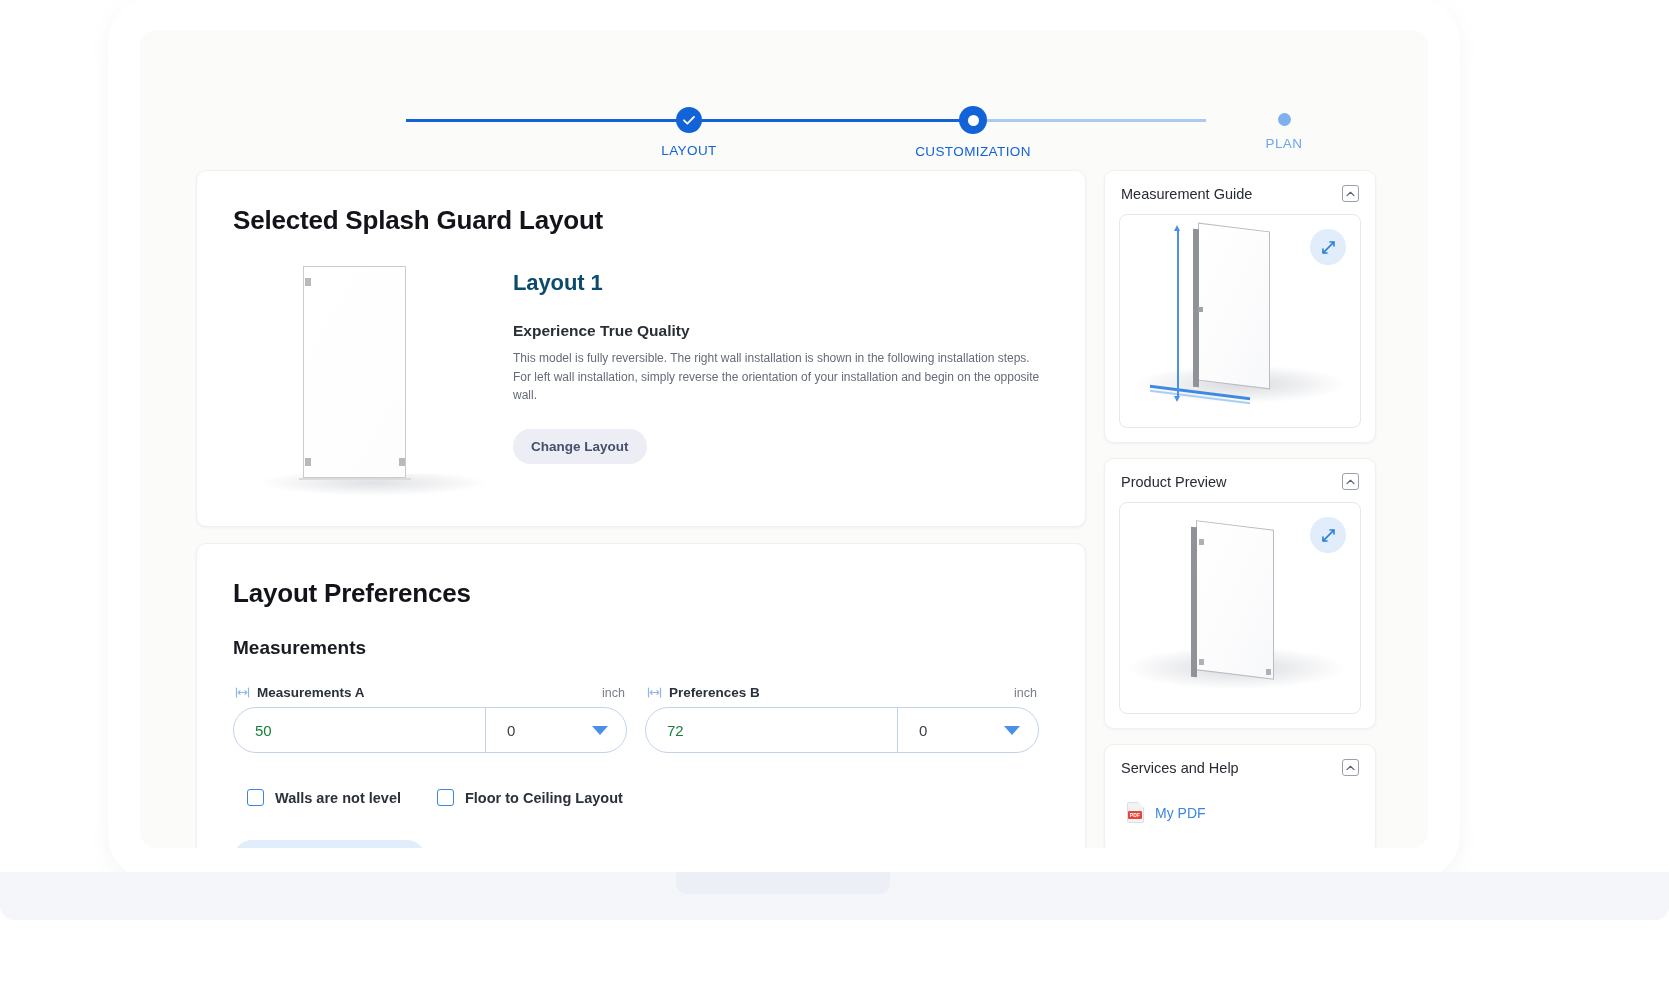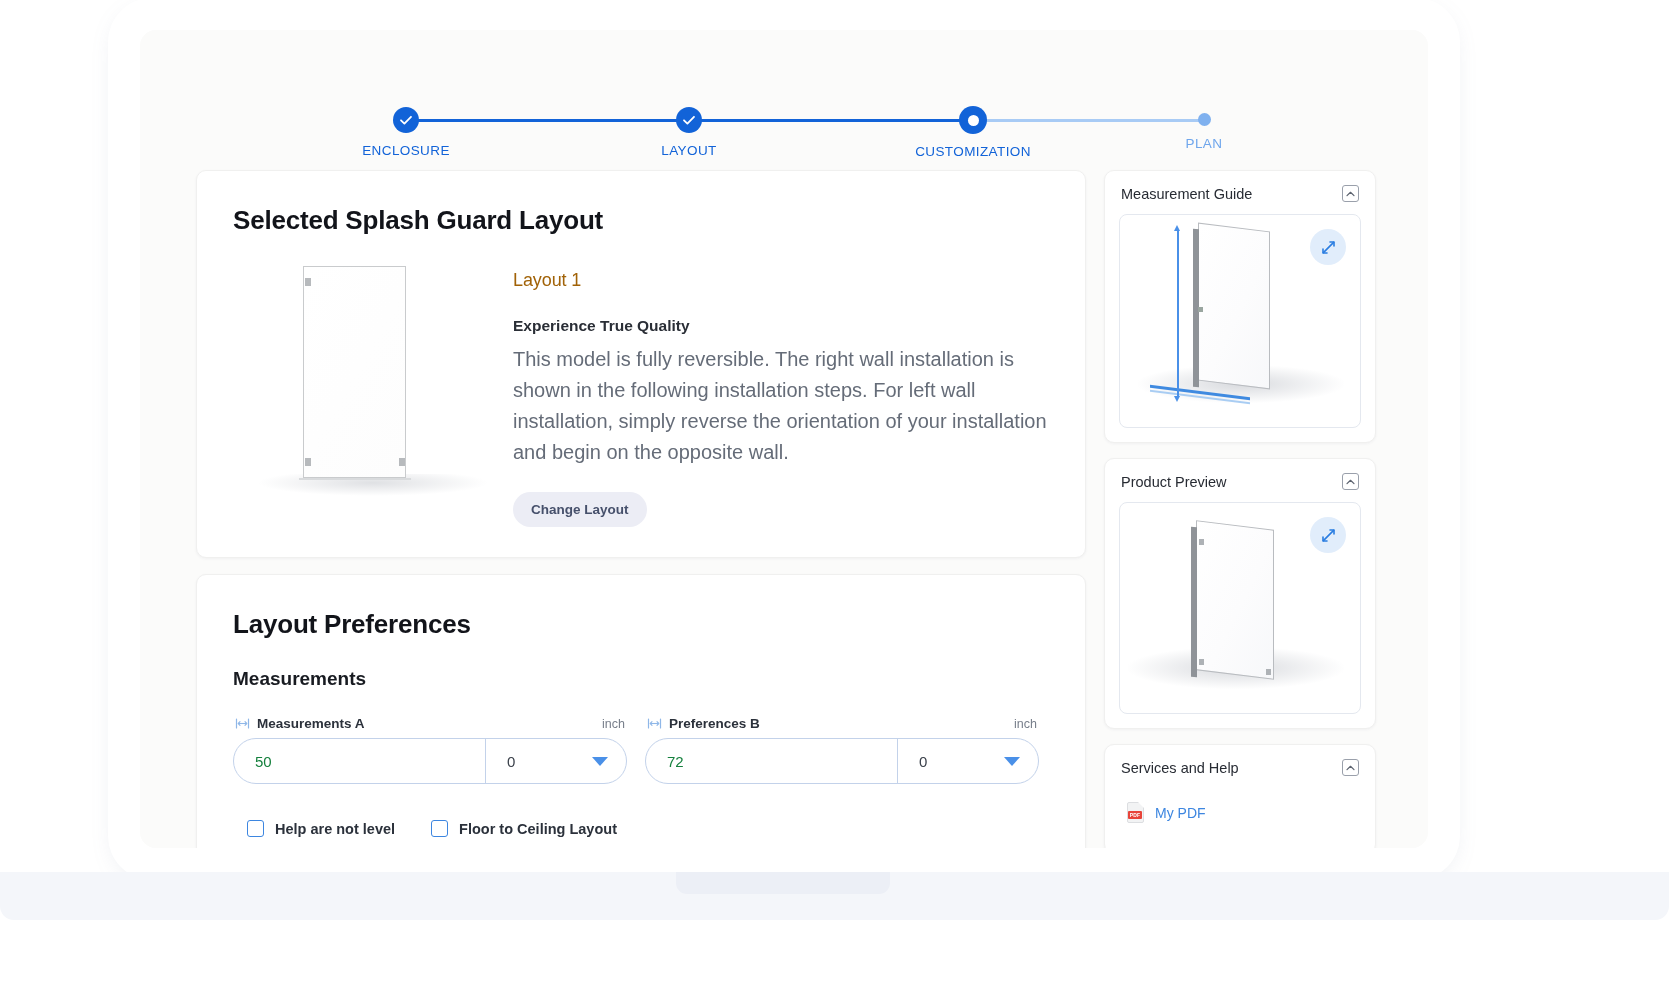--- a/index.html
+++ b/index.html
@@ -181,34 +181,34 @@
   }
   #layout-thumb .floorline {
     position: absolute;
     left: 66px; top: 212px;
     width: 112px; height: 2px;
     background: #d9dbdd;
   }
 
   #selected-text { padding-top: 4px; }
   .h2 {
-    font-size: 18px;
-    font-weight: 400;
-    color: #a16207;
+    font-size: 22px;
+    font-weight: 700;
+    color: #0c4a6e;
     letter-spacing: -0.1px;
   }
   .h3 {
     margin-top: 26px;
     font-size: 15.5px;
     font-weight: 700;
     color: #2a2e36;
   }
   .body-copy {
     margin-top: 9px;
-    font-size: 20px;
+    font-size: 12px;
     line-height: 1.55;
     color: #656c78;
     max-width: 562px;
   }
   .btn-soft {
     margin-top: 24px;
     display: inline-block;
     padding: 10px 18px;
     border: none;
     border-radius: 18px;
@@ -446,44 +446,36 @@
 <div id="device-frame">
   <div id="device-screen">
 
     <div id="app">
       <div id="app-inner">
 
         <div id="stepper">
           <div class="step-track"></div>
           <div class="step-track-done"></div>
 
-          <div class="step" style="left:210px;">
-            <div class="step-dot">
-              <svg width="26" height="26" viewBox="0 0 26 26">
-                <path d="M8 13.3 L11.4 16.6 L18 9.8" fill="none" stroke="#ffffff" stroke-width="1.8" stroke-linecap="round" stroke-linejoin="round"></path>
-              </svg>
-            </div>
-            <div class="step-label">ENCLOSURE</div>
-          </div>
 
           <div class="step" style="left:493px;">
             <div class="step-dot">
               <svg width="26" height="26" viewBox="0 0 26 26">
                 <path d="M8 13.3 L11.4 16.6 L18 9.8" fill="none" stroke="#ffffff" stroke-width="1.8" stroke-linecap="round" stroke-linejoin="round"></path>
               </svg>
             </div>
             <div class="step-label">LAYOUT</div>
           </div>
 
           <div class="step" style="left:777px;">
             <div class="step-dot current"></div>
             <div class="step-label">CUSTOMIZATION</div>
           </div>
 
-          <div class="step" style="left:1008px;">
+          <div class="step" style="left:1088px;">
             <div class="step-dot pending"></div>
             <div class="step-label pending">PLAN</div>
           </div>
         </div>
 
         <div id="columns">
 
           <div id="col-main">
 
             <div class="card" id="card-selected">
@@ -558,21 +550,21 @@
                       <span class="caret-down"></span>
                     </div>
                   </div>
                 </div>
 
               </div>
 
               <div id="checkbox-row">
                 <div class="checkbox-item">
                   <span class="checkbox-box"></span>
-                  <span class="checkbox-text">Help are not level</span>
+                  <span class="checkbox-text">Walls are not level</span>
                 </div>
                 <div class="checkbox-item">
                   <span class="checkbox-box"></span>
                   <span class="checkbox-text">Floor to Ceiling Layout</span>
                 </div>
               </div>
 
               <button class="btn-light-blue">Show Measuring Guide</button>
             </div>
 

